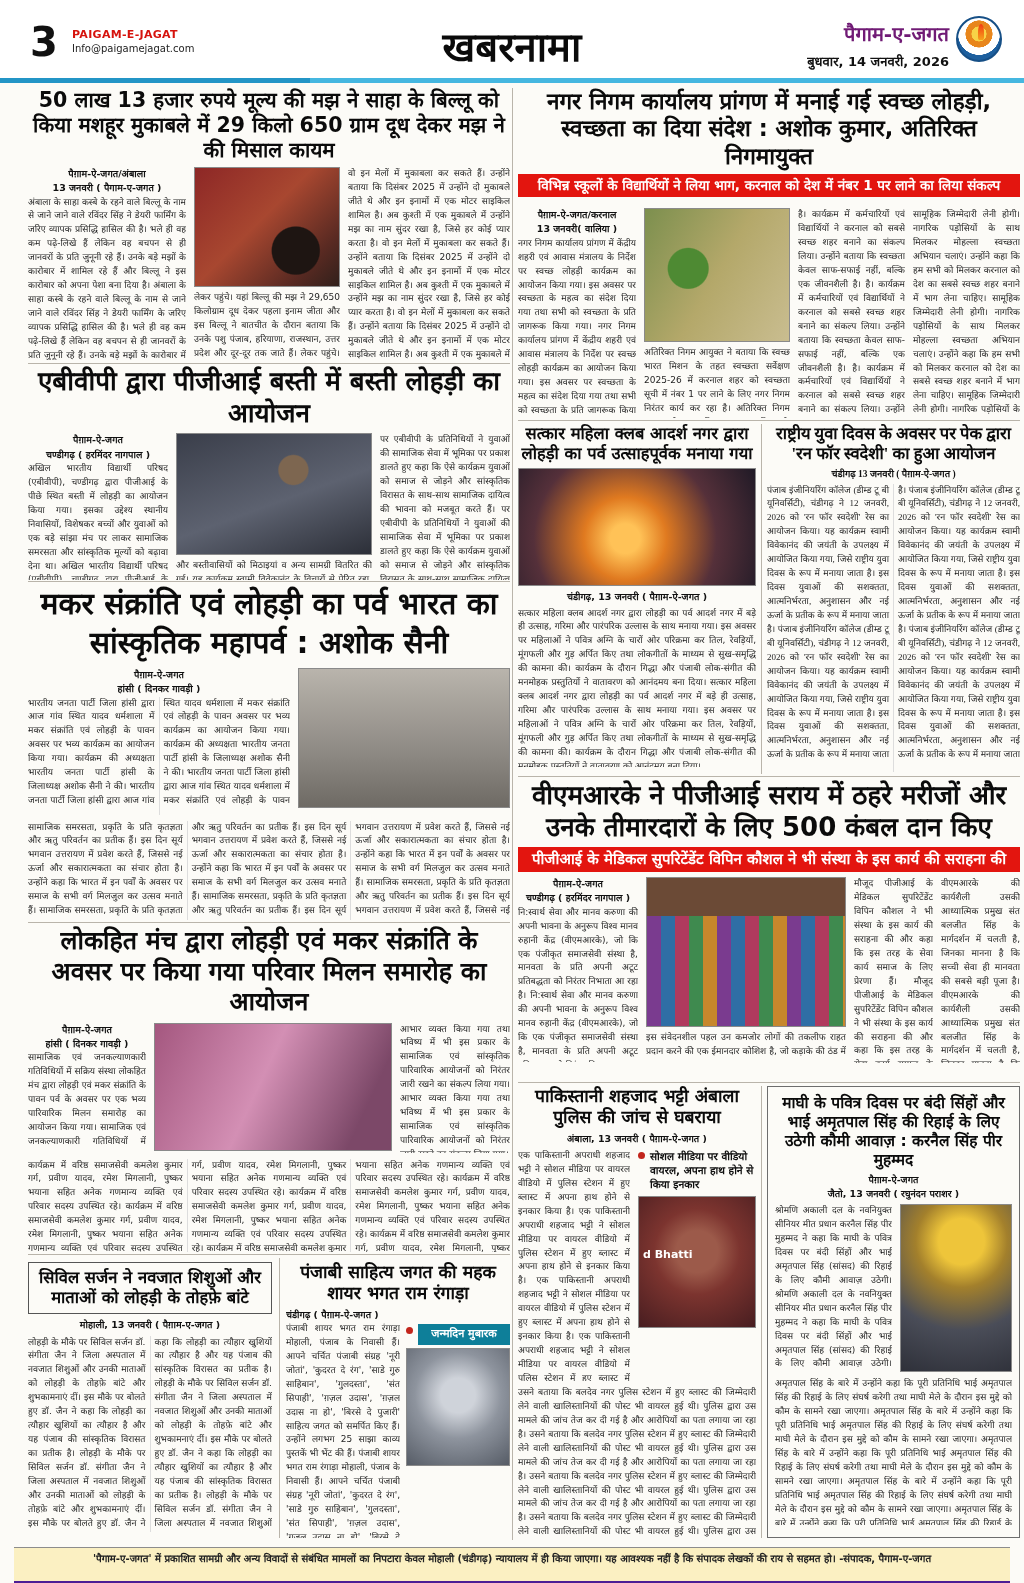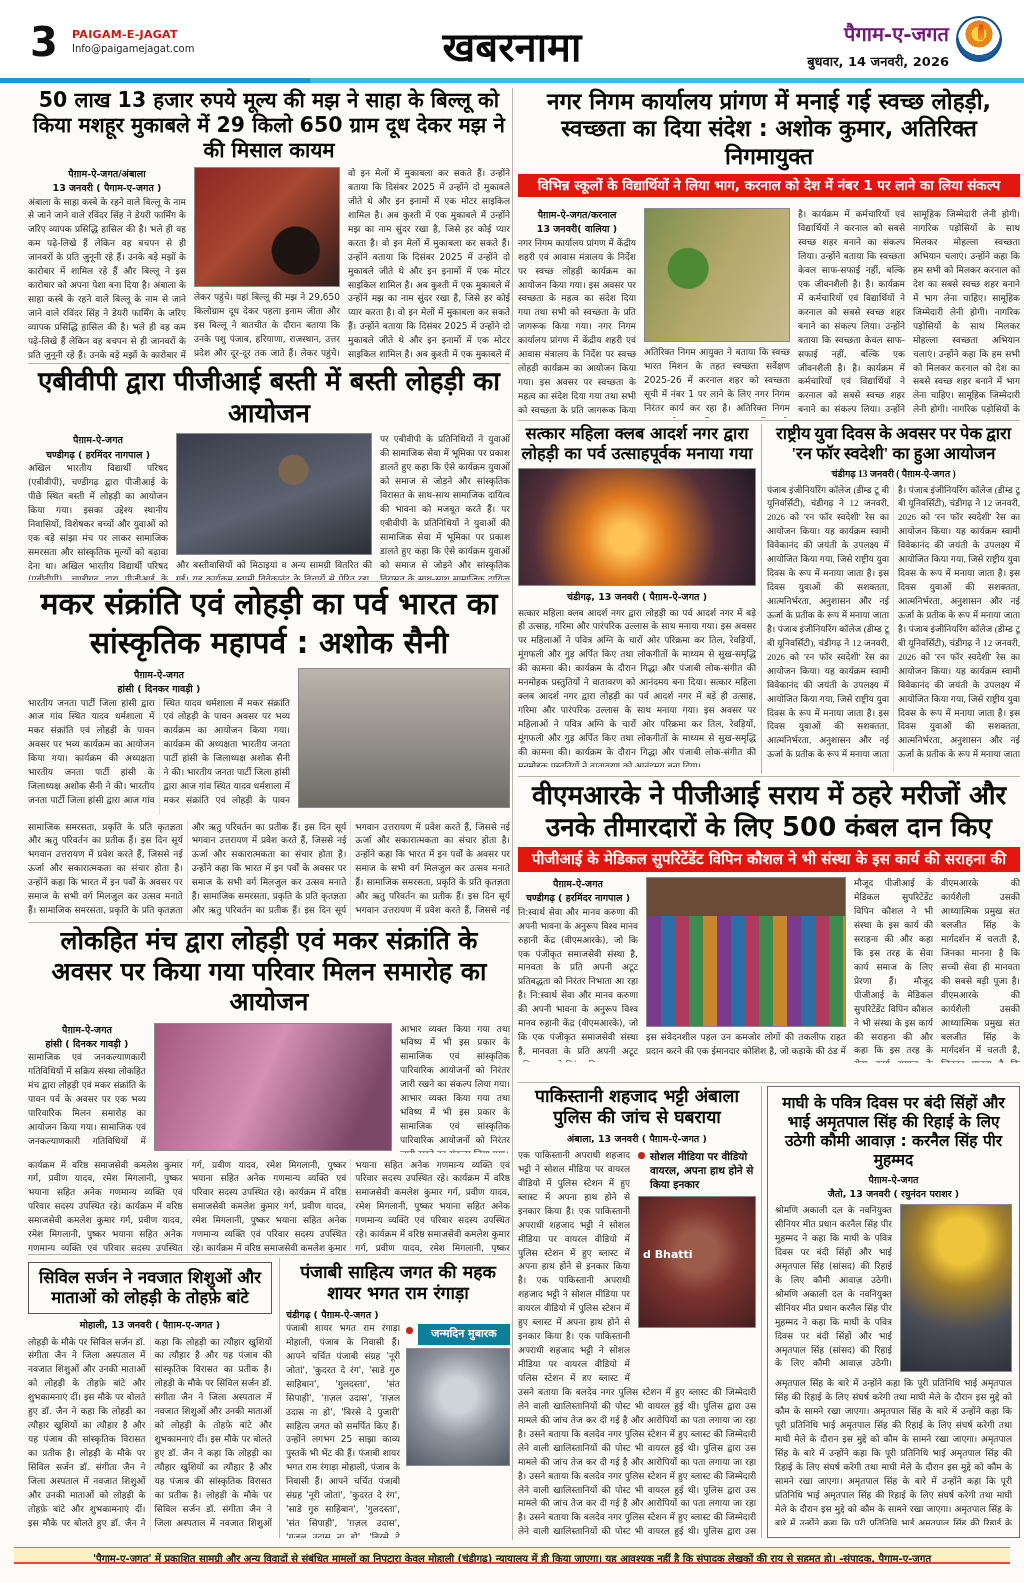--- a/index.html
+++ b/index.html
@@ -59,22 +59,22 @@
   .ph-label { position:absolute; left:4px; top:3px; color:#fff; font-size:11px; font-weight:bold;margin-top:48px; }
   .ph-maghi { background:radial-gradient(circle at 55% 22%, #eec53a 0 16%, #a3802c 32%, #4a4d58 62%, #2e3039); }
   .ph-rangara { background:radial-gradient(circle at 50% 40%, #cfd3da 0 20%, #8e949e 50%, #565c66); }
 
   .badge { background:#0e7f99; color:#fff; font-weight:bold; font-size:11px; text-align:center;
     padding:3px 6px; }
   .bullet { display:inline-block; width:7px; height:7px; border-radius:50%; background:#c2251c; margin-right:5px; flex:none; margin-top:3px; }
   .callout { display:flex; font-size:10.5px; font-weight:bold; line-height:1.35; color:#101010; }
 
   .boxed { border:1.5px solid #555; padding:5px 4px; }
-  .footer { position:absolute; left:14px; right:14px; top:1547px; height:17px; background:#fbf0c2;
-    border-top:1px solid #8c8c8c; border-bottom:2px solid #ef4444; text-align:center;
+  .footer { position:absolute; left:14px; right:14px; top:1547px; height:36px; background:#fbf0c2;
+    border-top:1px solid #8c8c8c; border-bottom:2px solid #4c1d95; text-align:center;
     font-size:10px; font-weight:bold; color:#222; line-height:21px; overflow:hidden; }
 </style>
 </head>
 <body>
 
 <div id="page">
 
   <header class="masthead">
     <div class="pgnum">3</div>
     <div class="mh-left">

